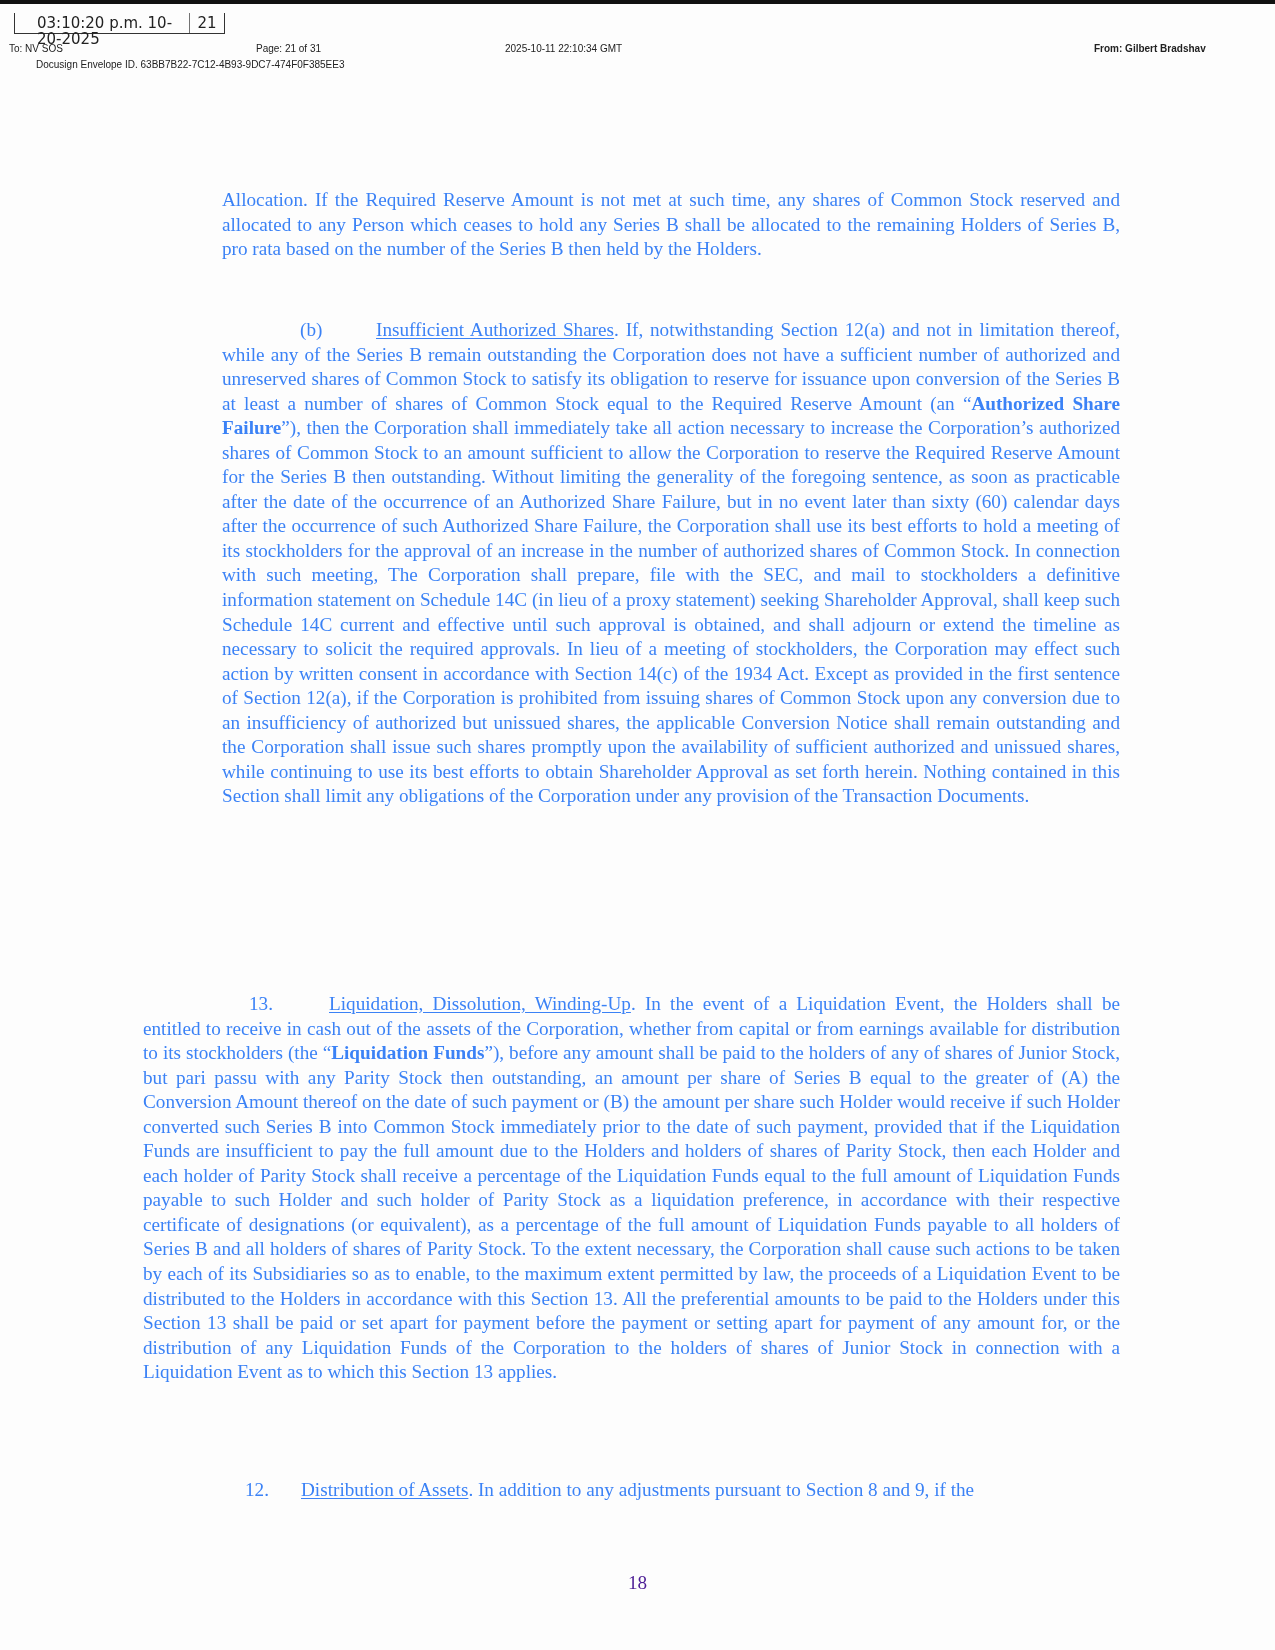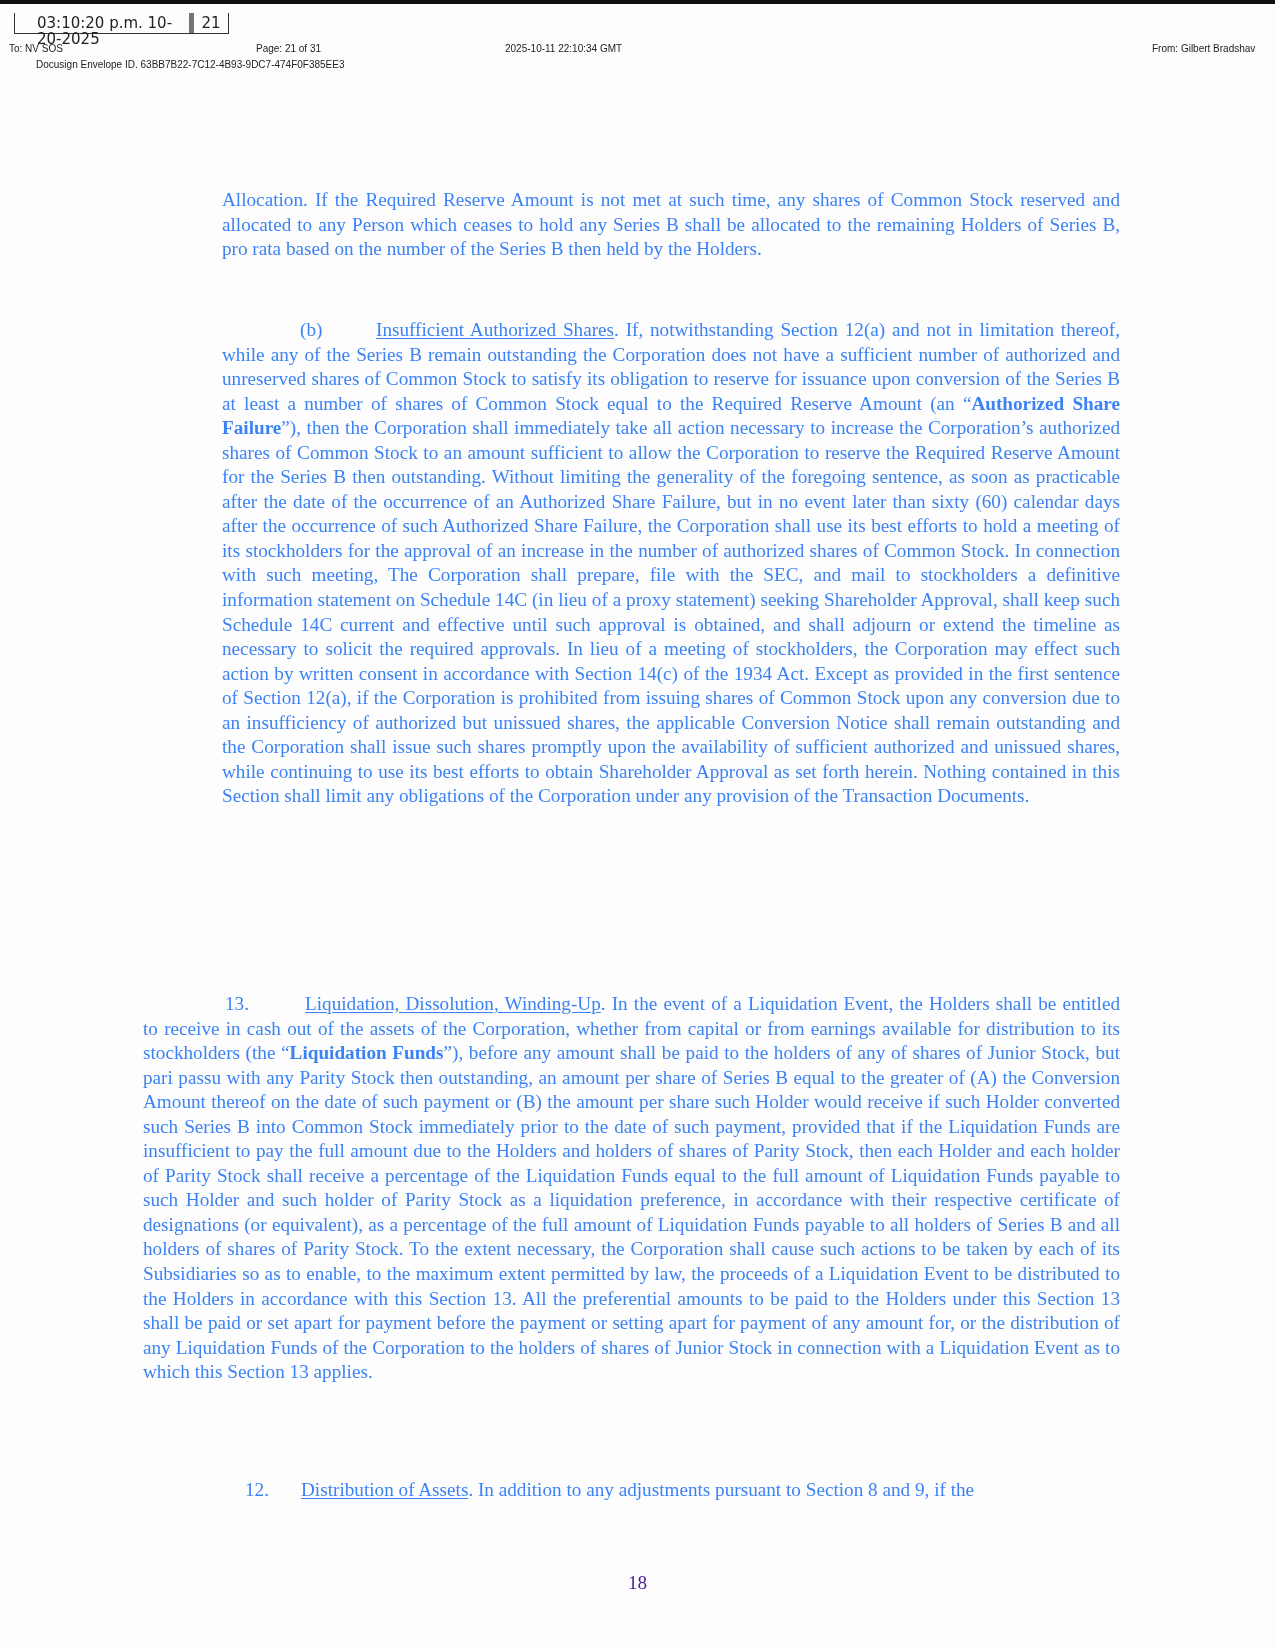--- a/index.html
+++ b/index.html
@@ -7,37 +7,37 @@
     width: 1275px; height: 1650px; position: relative; overflow: hidden;
     background: #fdfdfd; color: #1a1a1a;
   }
   .top-rule { position: absolute; left: 0; top: 0; width: 1275px; height: 4px; background: #111; }
   .fax-stamp {
     position: absolute; left: 14px; top: 13px; height: 20px;
     display: flex; border: 1px solid #333; border-top: none;
     font-family: "DejaVu Sans", sans-serif; font-size: 15px; color: #222;
   }
   .fax-stamp .cell { padding: 2px 10px 0 10px; line-height: 16px; }
-  .fax-stamp .cell + .cell { border-left: 5px solid #737373; }
+  .fax-stamp .cell + .cell { border-left: 1px solid #737373; }
   .fax-stamp .ts { width: 174px; text-align: left; padding-left: 22px; box-sizing: border-box; }
   .fax-stamp .pg { width: 34px; text-align: center; padding: 2px 0 0 0; }
   .fax-line {
     position: absolute; font-family: "Liberation Sans", sans-serif; font-size: 10px; color: #222;
     white-space: nowrap; line-height: 16px;
   }
   .page-text {
     position: absolute; font-family: "Liberation Serif", serif; font-size: 19.2px; color: #3b82f6;
     line-height: 24.55px; text-align: justify; margin: 0;
   }
   .page-text p { margin: 0; text-align: justify; }
   .block-a { left: 222px; top: 188px; width: 898px; }
   .block-b { left: 222px; top: 318px; width: 898px; }
   .block-13 { left: 143px; top: 992px; width: 977px; }
   .block-14 { left: 143px; top: 1478px; width: 977px; }
-  .num-13 { display: inline-block; margin-left: 82px; width: 80px; font-family: Liberation Serif, serif; }
+  .num-13 { display: inline-block; margin-left: 106px; width: 80px; font-family: Liberation Serif, serif; }
   .num-14 { display: inline-block; margin-left: 102px; width: 56px; }
   .label-b { display: inline-block; margin-left: 78px; width: 76px; }
   .u { text-decoration: underline; text-underline-offset: 2px; }
   b { font-weight: bold; }
   .page-number {
     position: absolute; left: 0; width: 1275px; top: 1572px; text-align: center;
     font-family: "Liberation Serif", serif; font-size: 19.2px; color: #4c1d95;
   }
 </style>
 </head>
@@ -46,21 +46,21 @@
 <div class="top-rule"></div>
 
 <div class="fax-stamp">
   <div class="cell ts">03:10:20 p.m. 10-20-2025</div>
   <div class="cell pg">21</div>
 </div>
 
 <div class="fax-line" style="left:9px; top:41px;">To: NV SOS</div>
 <div class="fax-line" style="left:256px; top:41px;">Page: 21 of 31</div>
 <div class="fax-line" style="left:505px; top:41px;">2025-10-11 22:10:34 GMT</div>
-<div class="fax-line" style="left:1152px; top:41px;">From: Gilbert Bradshav</div>
+<div class="fax-line" style="left:1094px; top:41px;font-weight:bold;">From: Gilbert Bradshav</div>
 <div class="fax-line" style="left:36px; top:57px;">Docusign Envelope ID. 63BB7B22-7C12-4B93-9DC7-474F0F385EE3</div>
 
 <div class="page-text block-a">
   <p>Allocation. If the Required Reserve Amount is not met at such time, any shares of Common Stock reserved and allocated to any Person which ceases to hold any Series B shall be allocated to the remaining Holders of Series B, pro rata based on the number of the Series B then held by the Holders.</p>
 </div>
 
 <div class="page-text block-b">
   <p><span class="label-b">(b)</span><span class="u">Insufficient Authorized Shares</span><span>. If, notwithstanding Section 12(a) and not in limitation thereof, while any of the Series B remain outstanding the Corporation does not have a sufficient number of authorized and unreserved shares of Common Stock to satisfy its obligation to reserve for issuance upon conversion of the Series B at least a number of shares of Common Stock equal to the Required Reserve Amount (an “</span><b>Authorized Share Failure</b><span>”), then the Corporation shall immediately take all action necessary to increase the Corporation’s authorized shares of Common Stock to an amount sufficient to allow the Corporation to reserve the Required Reserve Amount for the Series B then outstanding. Without limiting the generality of the foregoing sentence, as soon as practicable after the date of the occurrence of an Authorized Share Failure, but in no event later than sixty (60) calendar  days after the occurrence of such Authorized Share Failure, the Corporation shall use its best efforts to hold a meeting of its stockholders for the approval of an increase in the number of authorized shares of Common Stock.  In connection with such meeting, The Corporation shall prepare, file with the SEC, and mail to stockholders a definitive information statement on Schedule 14C (in lieu of a proxy statement) seeking Shareholder Approval, shall keep such Schedule 14C current and effective until such approval is obtained, and shall adjourn or extend the timeline as necessary to solicit the required approvals.  In lieu of a meeting of stockholders, the Corporation may effect such action by written consent in accordance with Section 14(c) of the 1934 Act.  Except as provided in the first sentence of Section 12(a), if the Corporation is prohibited from issuing shares of Common Stock upon any conversion due to an insufficiency of authorized but unissued shares, the applicable Conversion Notice shall remain outstanding and the Corporation shall issue such shares promptly upon the availability of sufficient authorized and unissued shares, while continuing to use its best efforts to obtain Shareholder Approval as set forth herein.  Nothing contained in this Section shall limit any obligations of the Corporation under any provision of the Transaction Documents.</span></p>
 </div>
 

